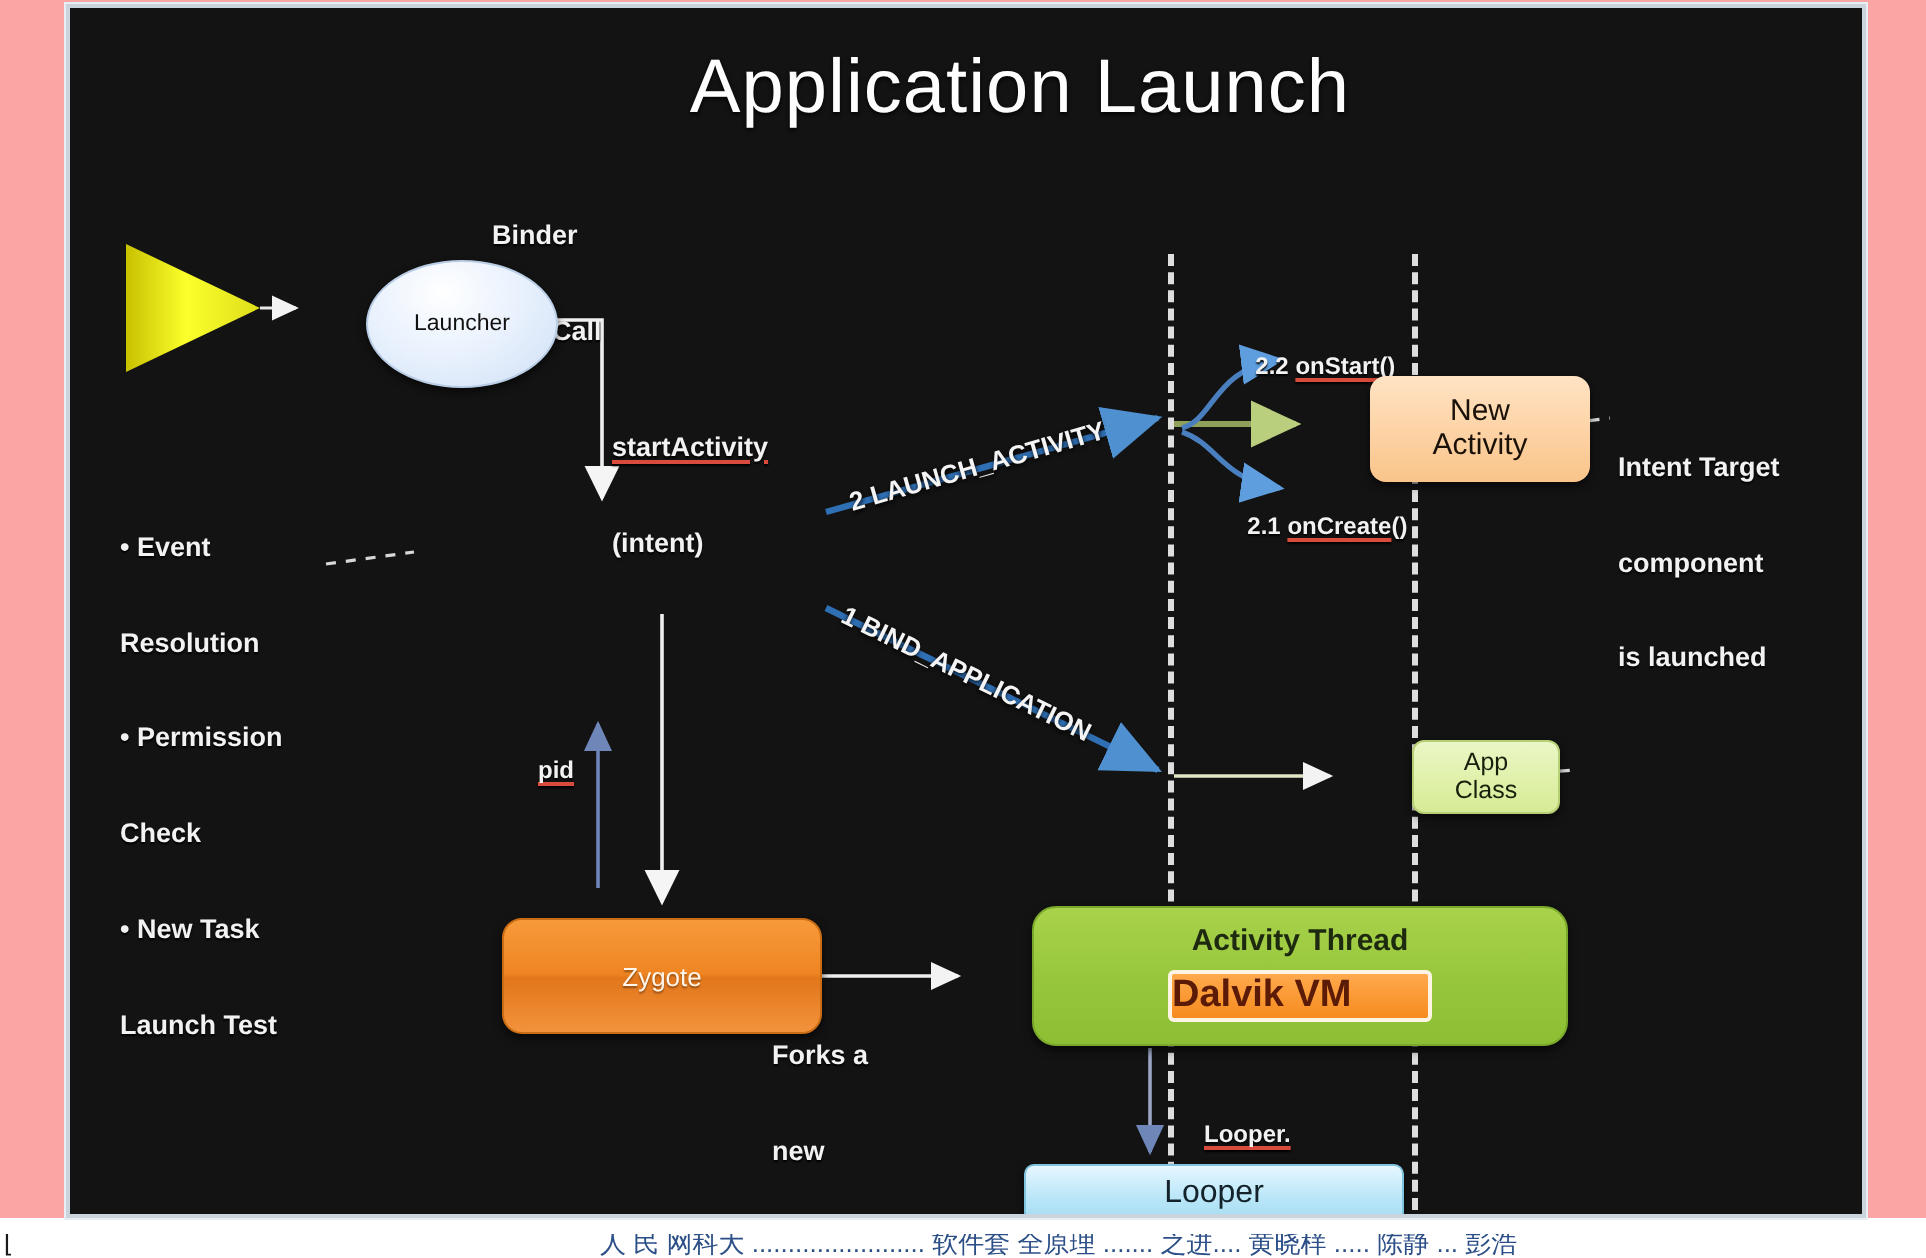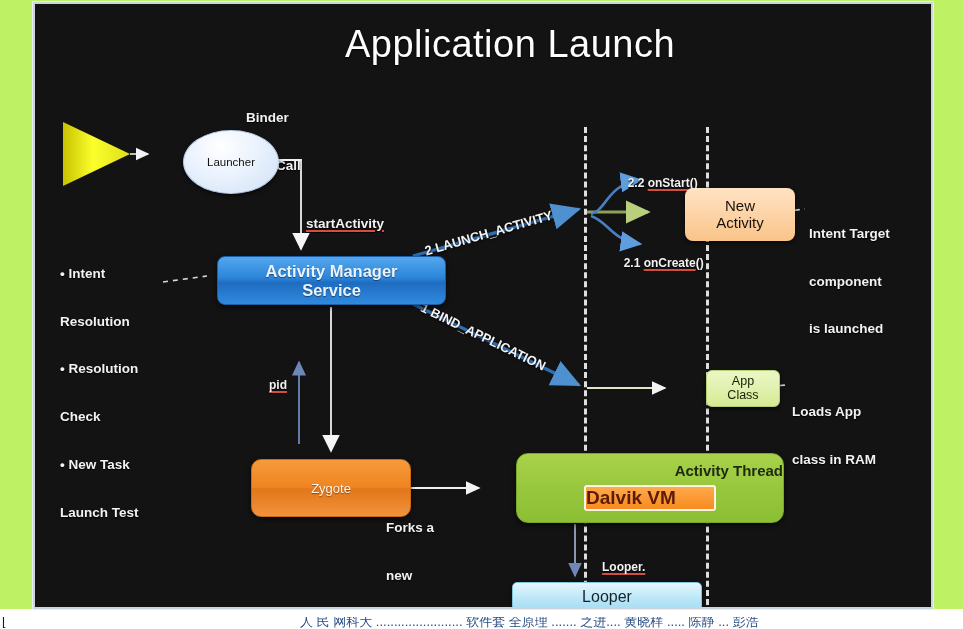--- a/index.html
+++ b/index.html
@@ -1,19 +1,19 @@
 <!DOCTYPE html>
 <html><head>
 <meta charset="utf-8">
 <style>
   html,body{margin:0;padding:0;background:#ffffff;}
   body{width:963px;height:629px;overflow:hidden;
        font-family:"Liberation Sans","DejaVu Sans",sans-serif;}
 
-  #root{position:relative;width:963px;height:609px;background:#bef264;}
+  #root{position:relative;width:963px;height:609px;background:#fca5a5;}
 
   
   #slide{
     position:absolute;left:33px;top:2px;width:896px;height:603px;
     background:#131313;
     border:2px solid #c9d4dd;
     box-shadow:0 0 0 1px #e8eef3;
     overflow:hidden;
   }
   #slide-inner{position:absolute;inset:0;}
@@ -72,21 +72,21 @@
 
   
   #actthread{
     left:481px;top:449px;width:268px;height:70px;border-radius:12px;
     background:linear-gradient(180deg,#a8d24a 0%,#96c63c 55%,#8cbf33 100%);
     border:1px solid #7aa82b;
     display:block;
     box-shadow:0 2px 5px rgba(0,0,0,.65);
   }
   #actthread .at-title{
-    color:#1d2a10;font-size:15px;font-weight:bold;text-align:right;
+    color:#1d2a10;font-size:15px;font-weight:bold;text-align:center;
     margin-top:8px;
   }
   #dalvik{
     margin:6px auto 0;width:128px;height:22px;border-radius:3px;
     background:linear-gradient(180deg,#ffa94d 0%,#f78b1e 100%);
     border:2px solid #fdf4e3;
     color:#5b1b06;font-size:19px;font-weight:bold;
     display:flex;align-items:center;justify-content:flex-start;
   }
 
@@ -209,23 +209,23 @@
         <div>Binder</div>
         <div>IPC  Call</div>
       </div>
 
       <div class="t lbl" style="left:271px;top:180px;">
         <div class="code-u">startActivity</div>
         <div>(intent)</div>
       </div>
 
       <div class="t lbl" style="left:25px;top:230px;">
-        <div>• Intent</div>
+        <div>• Event</div>
         <div>Resolution</div>
-        <div>• Resolution</div>
+        <div>• Permission</div>
         <div>Check</div>
         <div>• New Task</div>
         <div>Launch Test</div>
       </div>
 
       <div class="rot" style="left:388px;top:240px;transform:rotate(-16deg);">2 LAUNCH_ACTIVITY</div>
 
       <div class="rot" style="left:390px;top:296px;transform:rotate(26deg);">1 BIND_APPLICATION</div>
 
       <div class="t lbl-sm" style="left:566px;top:158px;">
@@ -235,50 +235,40 @@
       <div class="t lbl-sm" style="left:562px;top:238px;">
         <span>2.1 </span><span class="code-u">onCreate</span><span>()</span>
       </div>
 
       <div class="t lbl" style="left:774px;top:190px;">
         <div>Intent Target</div>
         <div>component</div>
         <div>is launched</div>
       </div>
 
-      <div class="t lbl" style="left:757px;top:368px;">
-        <div>Loads App</div>
-        <div>class in RAM</div>
-      </div>
 
       <div class="t lbl-sm code-u" style="left:234px;top:374px;">pid</div>
 
 
       <div class="t lbl" style="left:351px;top:484px;">
         <div>Forks a</div>
         <div>new</div>
         
         
       </div>
 
       <div class="t lbl-sm" style="left:567px;top:528px;">
         <div class="code-u">Looper.</div>
         <div>loop()</div>
       </div>
 
       <div class="shape" id="launcher">
         <span>Launcher</span>
       </div>
 
-      <div class="shape" id="ams">
-        <div>
-          <div>Activity Manager</div>
-          <div>Service</div>
-        </div>
-      </div>
 
       <div class="shape" id="zygote">
         <span>Zygote</span>
       </div>
 
       <div class="shape" id="actthread">
         <div class="at-title">Activity Thread</div>
         <div id="dalvik">
           <span>Dalvik VM</span>
         </div>

